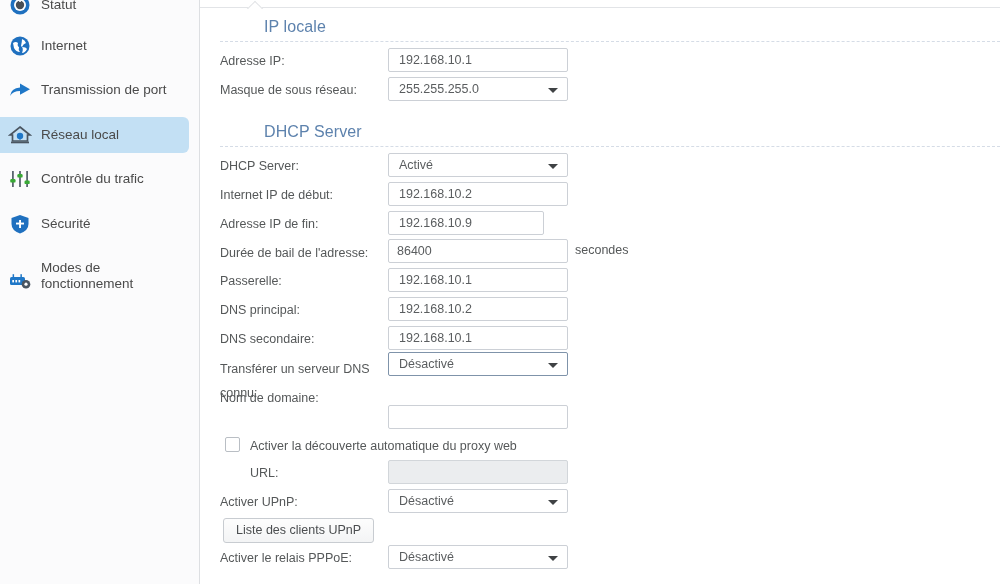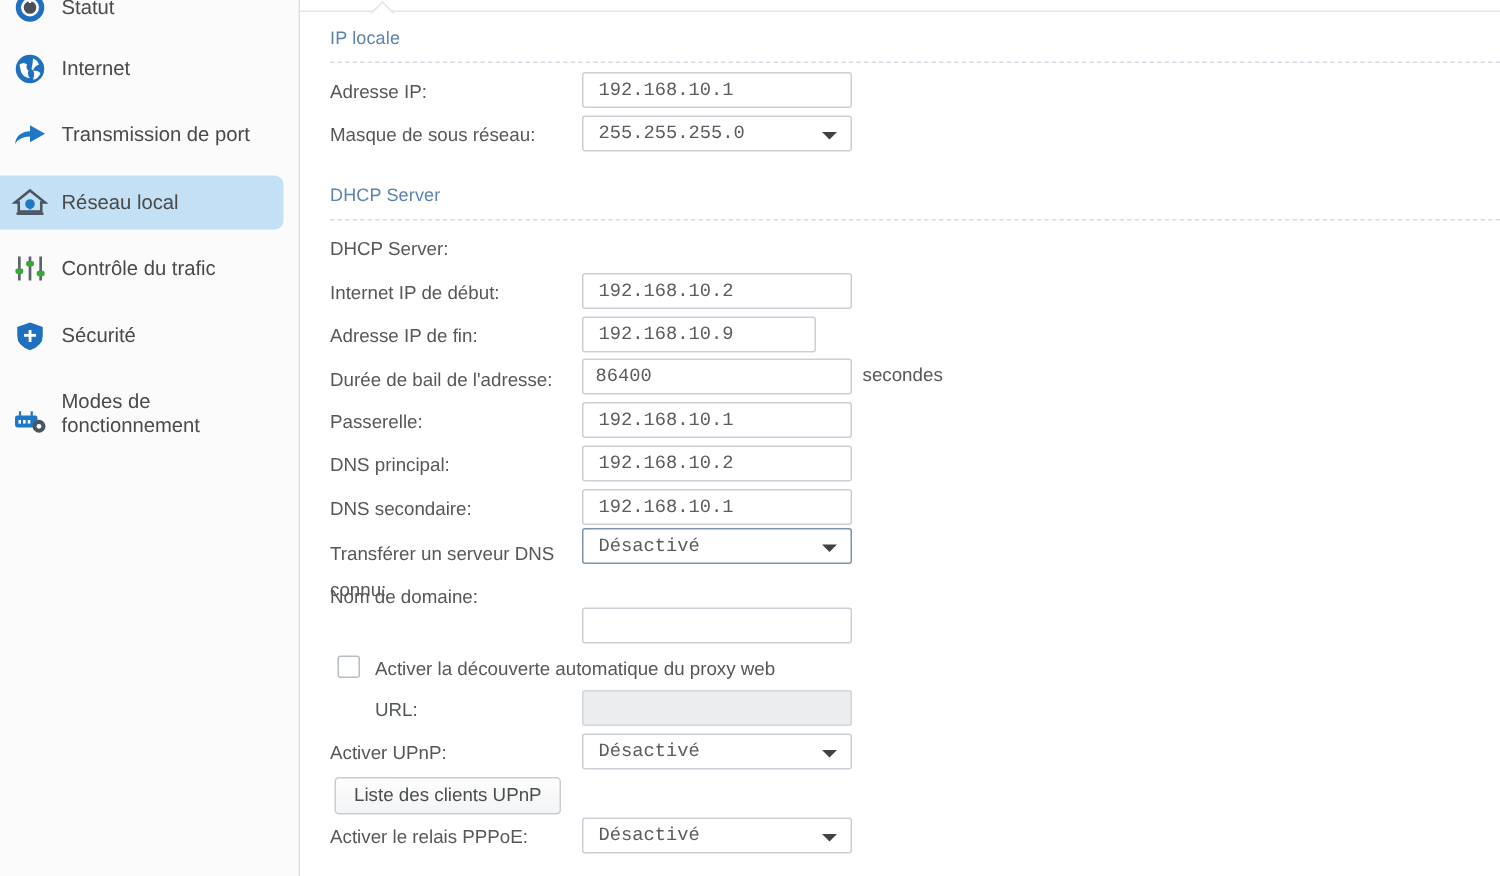--- a/index.html
+++ b/index.html
@@ -83,23 +83,24 @@
     left: 3px; top: 4px;
     width: 15px; height: 15px;
     background: #ffffff;
     border-left: 1px solid #e2e4e7;
     border-top: 1px solid #e2e4e7;
     transform: rotate(45deg);
   }
 
   .section-title {
     position: absolute;
-    font-size: 12px;
+    font-size: 16px;
     color: #5d82ad;
     letter-spacing: .1px;
+    margin-left: 44px;
   }
   .section-rule {
     position: absolute;
     left: 20px;
     height: 0;
     border-top: 1px dashed #d5dce6;
   }
 
   .field-label {
     position: absolute;
@@ -111,21 +112,21 @@
   .fld {
     position: absolute;
     height: 24px;
     background: #ffffff;
     border: 1px solid #ccd0d6;
     border-radius: 2px;
     font-size: 12.5px;
     color: #5a5d5f;
     padding: 0 8px 0 10px;
     line-height: 22px;
-    font-family: Liberation Mono, monospace;
+    font-family: Liberation Sans, sans-serif;
     white-space: nowrap;
     overflow: hidden;
   }
   .fld.tight { padding-left: 8px; }
   .fld.focusborder { border: 1px solid #7f93aa; }
   .fld.disabled { background: #ebedef; border-color: #d2d6da; }
 
   .caret {
     position: absolute;
     right: 9px; top: 10px;
@@ -270,20 +271,21 @@
     <div class="section-title" style="left:20px; top:123px">DHCP Server</div>
     <div class="section-rule" style="top:146px; width:780px"></div>
 
     <div class="field-label" style="left:20px; top:54px">Adresse IP:</div>
     <div class="fld" style="left:188px; top:48px; width:180px">192.168.10.1</div>
 
     <div class="field-label" style="left:20px; top:83px">Masque de sous réseau:</div>
     <div class="fld" style="left:188px; top:77px; width:180px">255.255.255.0<span class="caret"></span></div>
 
     <div class="field-label" style="left:20px; top:159px">DHCP Server:</div>
+    <div class="fld" style="left:188px; top:153px; width:180px">Activé<span class="caret"></span></div>
 
     <div class="field-label" style="left:20px; top:188px">Internet IP de début:</div>
     <div class="fld" style="left:188px; top:182px; width:180px">192.168.10.2</div>
 
     <div class="field-label" style="left:20px; top:217px">Adresse IP de fin:</div>
     <div class="fld" style="left:188px; top:211px; width:156px">192.168.10.9</div>
 
     <div class="field-label" style="left:20px; top:246px">Durée de bail de l'adresse:</div>
     <div class="fld tight" style="left:188px; top:239px; width:180px">86400</div>
     <div class="unit" style="left:375px; top:243px">secondes</div>

